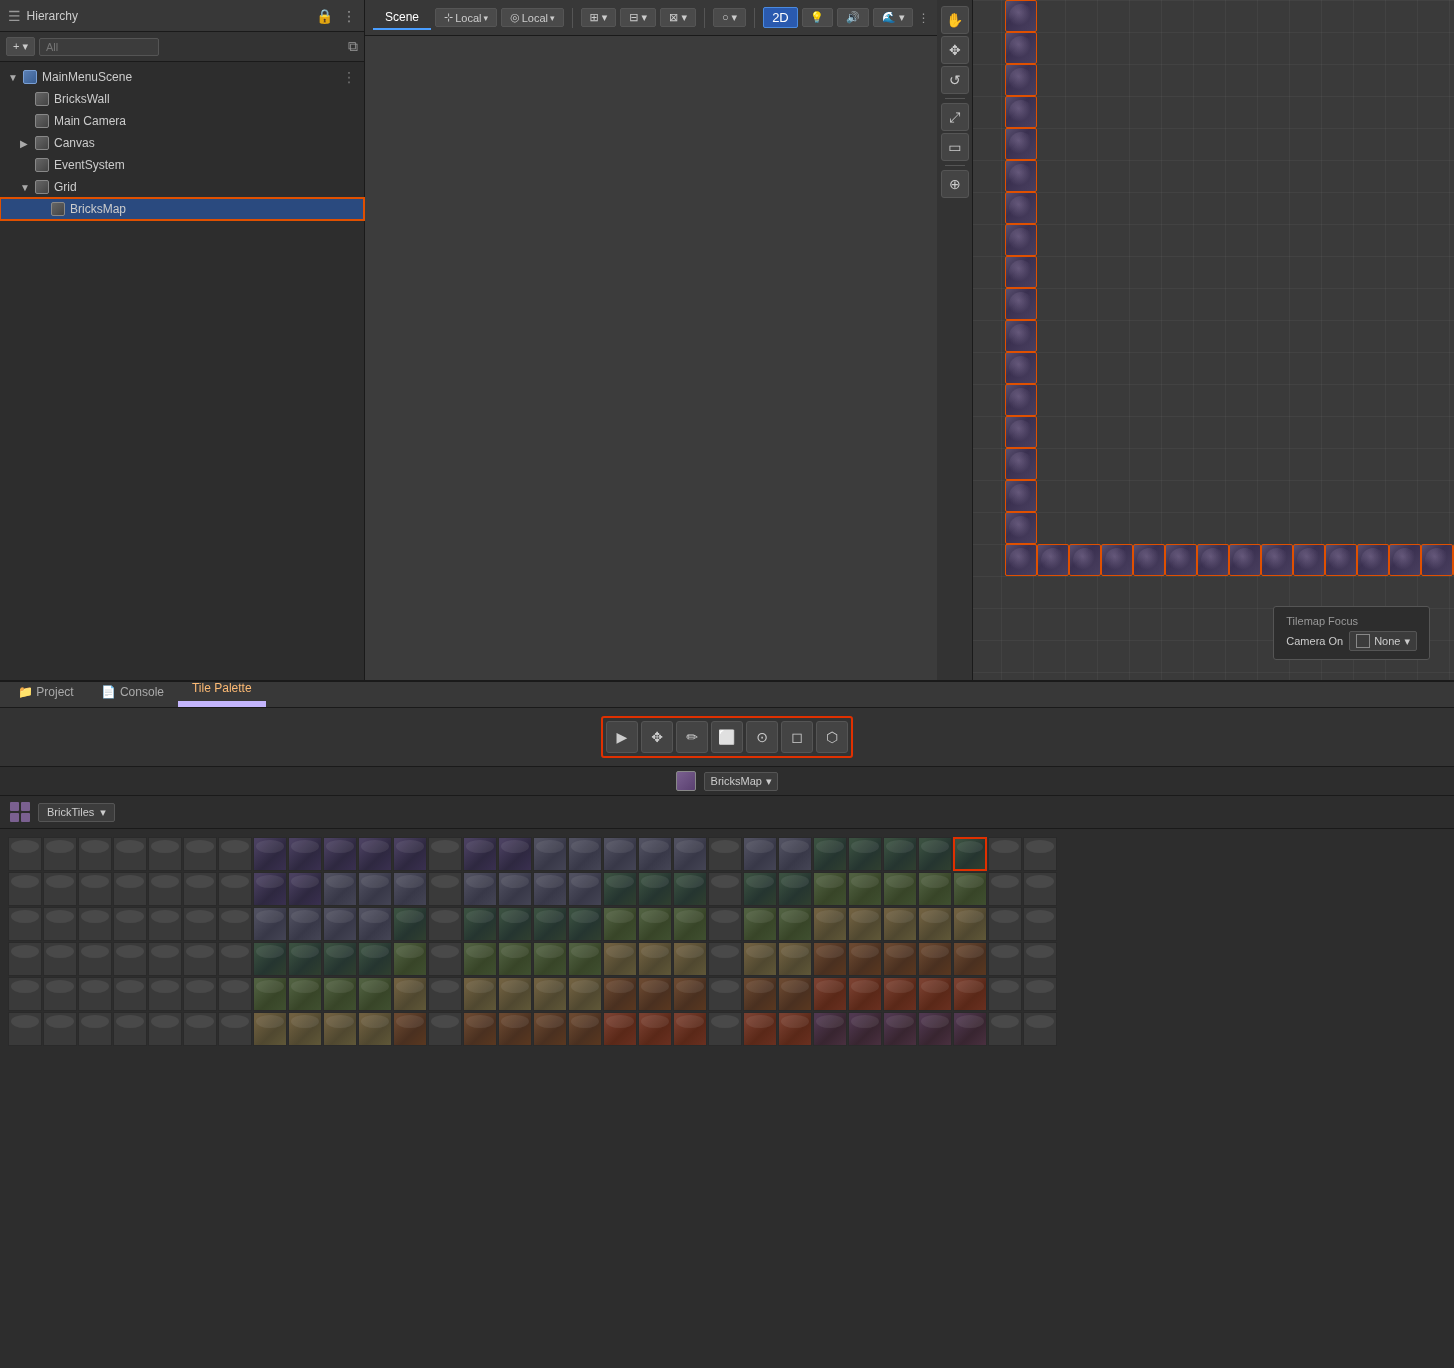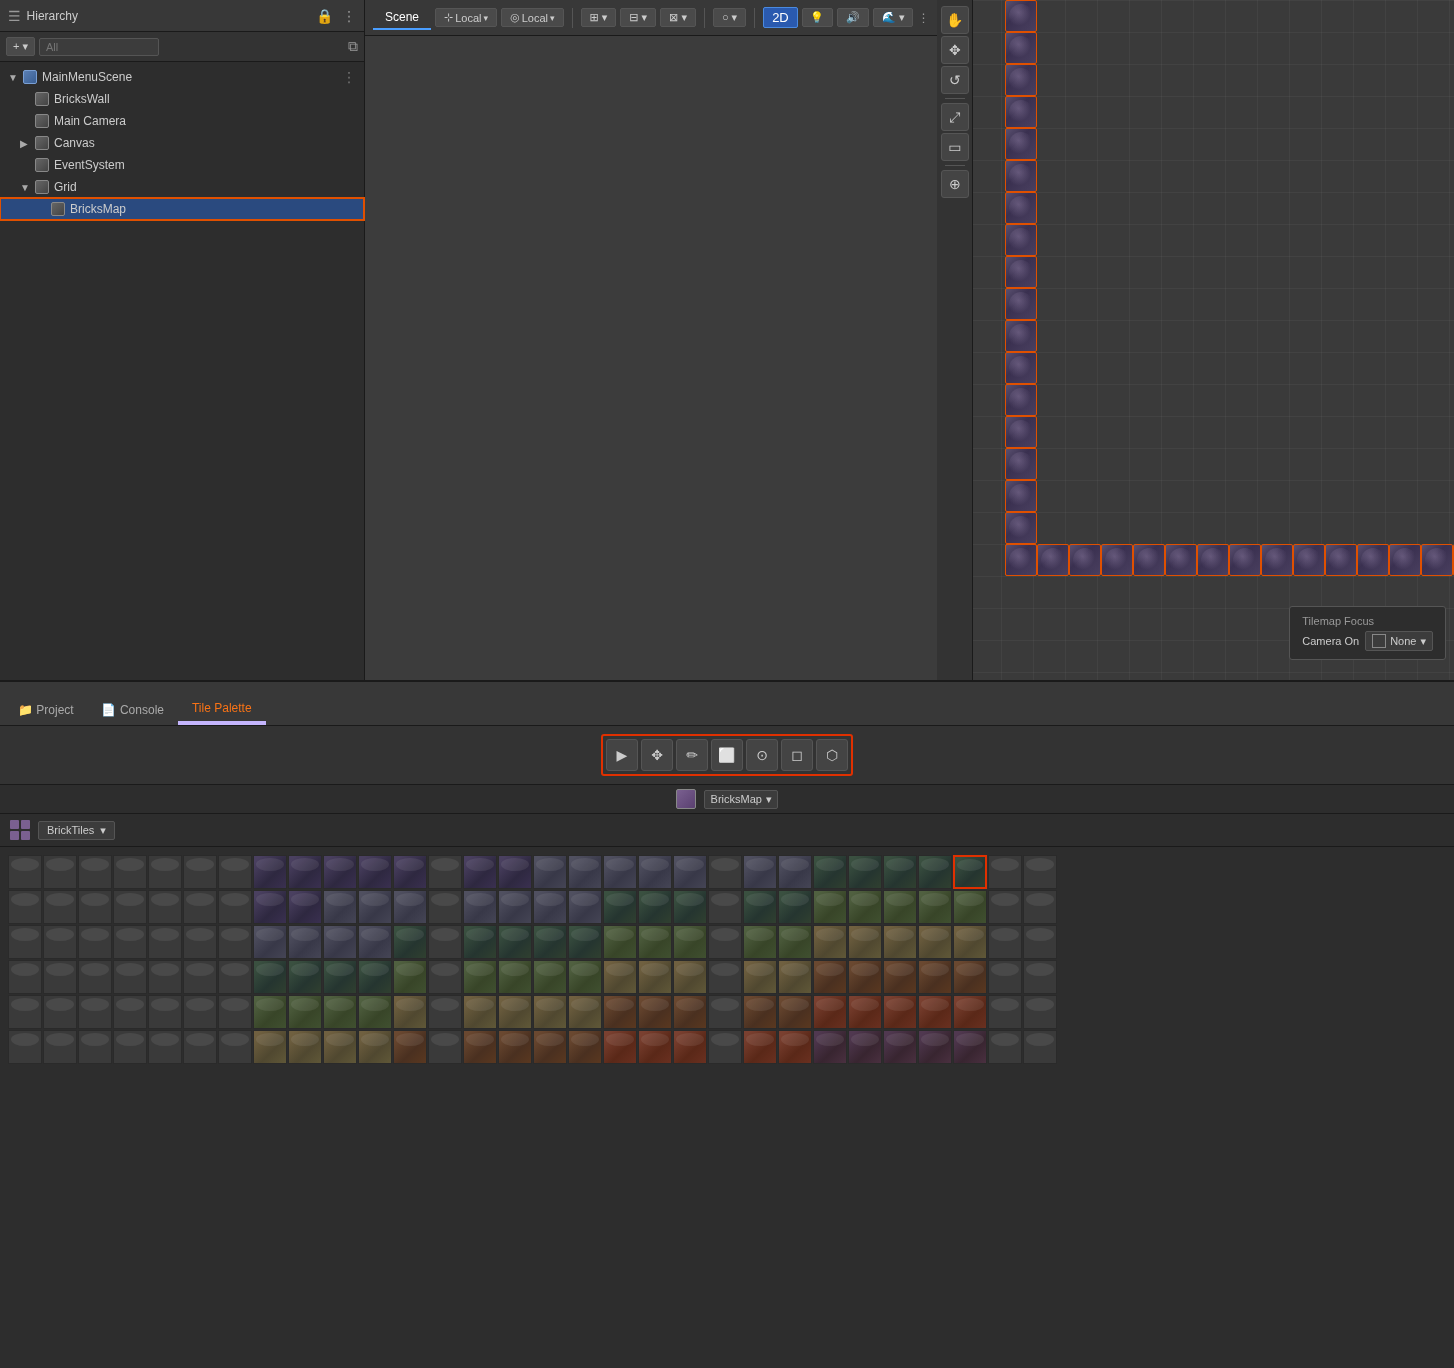--- a/index.html
+++ b/index.html
@@ -260,21 +260,21 @@
       position: absolute;
       top: 3px; left: 3px; right: 3px; bottom: 3px;
       background: radial-gradient(ellipse at 40% 35%, rgba(200,180,220,0.3) 0%, transparent 60%);
       border-radius: 50%;
     }
 
     
     .tilemap-focus-box {
       position: absolute;
       bottom: 20px;
-      right: 8px;
+      right: 24px;
       background: #2d2d2d;
       border: 1px solid #555;
       border-radius: 3px;
       padding: 8px 12px;
     }
     .tf-title {
       font-size: 11px;
       color: #999;
       margin-bottom: 4px;
     }
@@ -304,32 +304,32 @@
       border-top: 2px solid #1a1a1a;
     }
 
     
     .bottom-tabs {
       background: #383838;
       display: flex;
       align-items: flex-end;
       padding: 0 0 0 4px;
       border-bottom: 1px solid #1a1a1a;
-      height: 44px;
+      height: 26px;
     }
     .bottom-tab {
       padding: 6px 14px;
       font-size: 12px;
       cursor: pointer;
       color: #aaa;
       border-bottom: 2px solid transparent;
     }
     .bottom-tab.active {
-      color: #f97316;
-      border-bottom: 4px solid #c4b5fd;
+      color: #fdba74;
+      border-bottom: 6px solid #c4b5fd;
     }
 
     
     .tile-palette {
       flex: 1;
       background: #2d2d2d;
       display: flex;
       flex-direction: column;
     }
 

